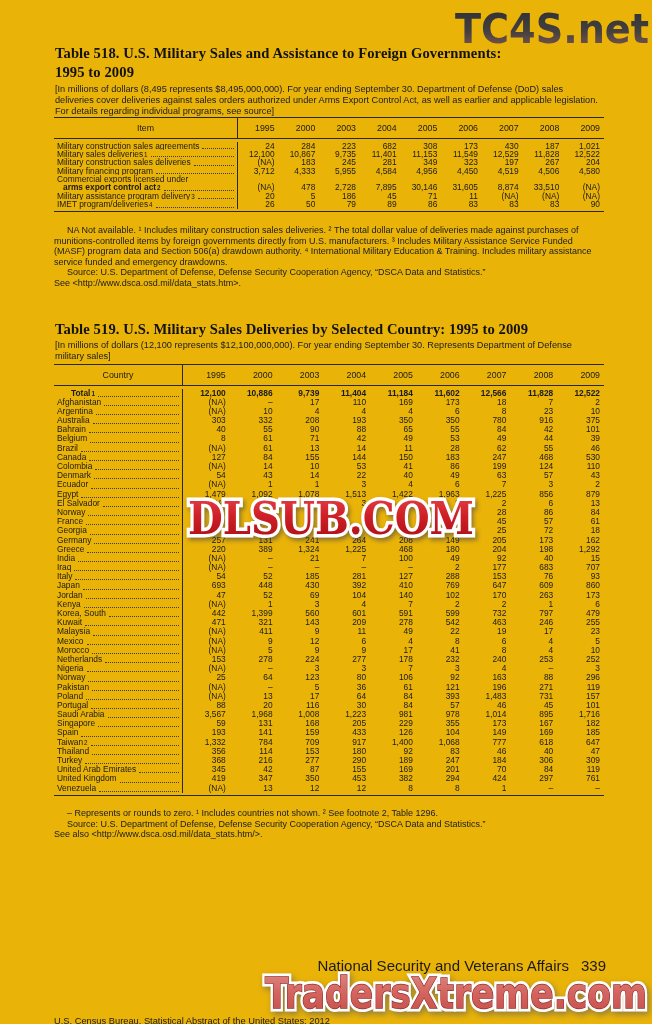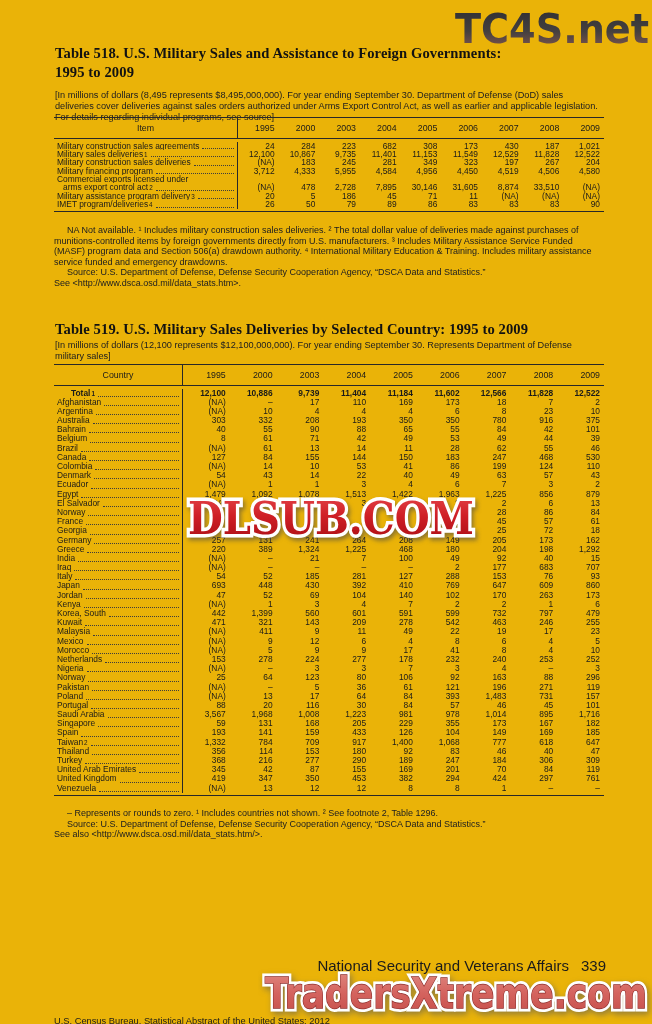--- a/index.html
+++ b/index.html
@@ -43,21 +43,21 @@
 </head>
 <body>
 
 <div id="page">
 
   <div class="abs tbl-title" style="top:44px;left:55px;width:580px;">
     <div>Table 518. U.S. Military Sales and Assistance to Foreign Governments:</div>
     <div>1995 to 2009</div>
   </div>
 
-  <div class="abs tbl-note" style="top:90px;left:55px;width:548px;">[In millions of dollars (8,495 represents $8,495,000,000). For year ending September 30. Department of Defense (DoD) sales deliveries cover deliveries against sales orders authorized under Arms Export Control Act, as well as earlier and applicable legislation. For details regarding individual programs, see source]</div>
+  <div class="abs tbl-note" style="top:84px;left:55px;width:548px;">[In millions of dollars (8,495 represents $8,495,000,000). For year ending September 30. Department of Defense (DoD) sales deliveries cover deliveries against sales orders authorized under Arms Export Control Act, as well as earlier and applicable legislation. For details regarding individual programs, see source]</div>
 
   <div class="abs datatable t518" style="top:117px;left:54px;width:550px;">
       <div class="t-row t-head">
         <div class="t-label t-headlabel">Item</div>
         <div class="t-num">1995</div>
         <div class="t-num">2000</div>
         <div class="t-num">2003</div>
         <div class="t-num">2004</div>
         <div class="t-num">2005</div>
         <div class="t-num">2006</div>
@@ -135,21 +135,21 @@
           <div class="t-num"></div>
           <div class="t-num"></div>
           <div class="t-num"></div>
           <div class="t-num"></div>
           <div class="t-num"></div>
           <div class="t-num"></div>
           <div class="t-num"></div>
           <div class="t-num"></div>
         </div>
         <div class="t-row">
-          <div class="t-label" style="padding-left: 9px;">
+          <div class="t-label" style="padding-left: 9px; font-weight: bold;">
             <div class="lbl">arms export control act</div>
             <sup>2</sup>
             <div class="leader"></div>
           </div>
           <div class="t-num">(NA)</div>
           <div class="t-num">478</div>
           <div class="t-num">2,728</div>
           <div class="t-num">7,895</div>
           <div class="t-num">30,146</div>
           <div class="t-num">31,605</div>

